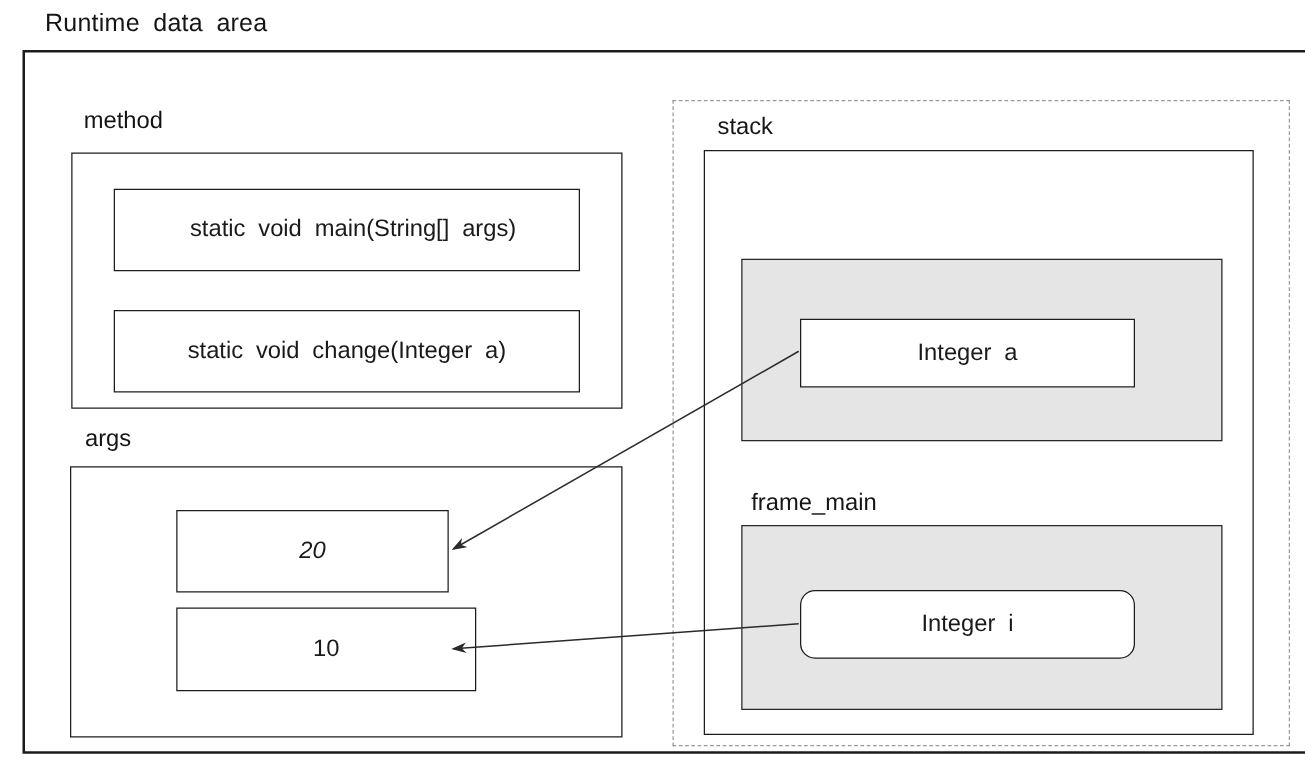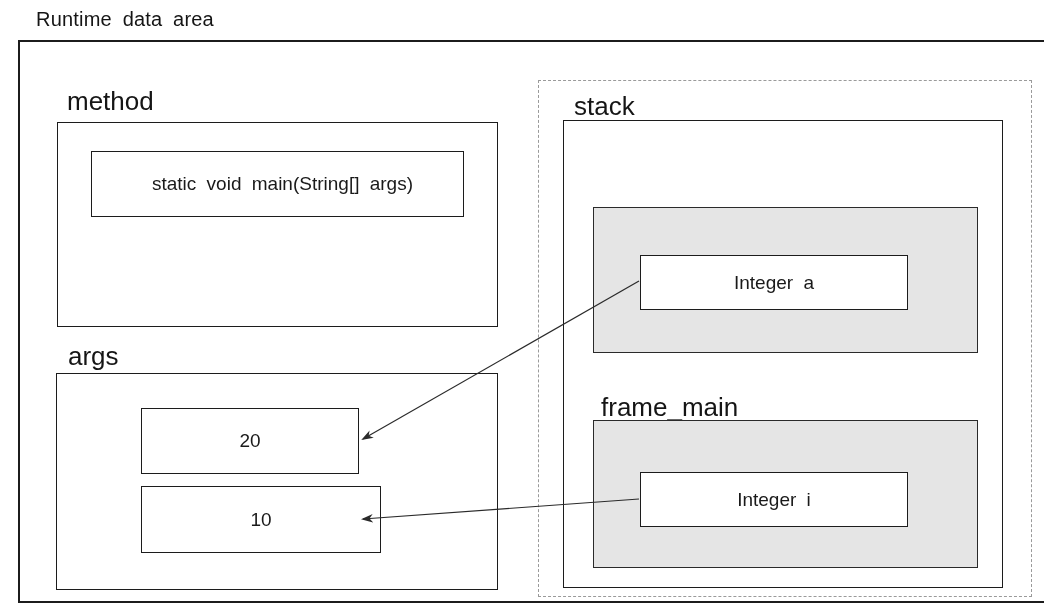--- a/index.html
+++ b/index.html
@@ -28,21 +28,21 @@
   }
 
   .outer-box {
     left: 7px; top: 40px;
     width: 1030px; height: 563px;
     border: 2px solid #1c1c1c;
     background: #ffffff;
   }
 
   .section-label {
-    font-size: 26px;
+    font-size: 19px;
     color: #151515;
     word-spacing: 4px;
     white-space: nowrap;
   }
 
   .solid-box {
     border: 1.5px solid #1c1c1c;
     background: #ffffff;
   }
 
@@ -55,21 +55,21 @@
     display: flex;
     align-items: center;
     justify-content: center;
     font-size: 19px;
     word-spacing: 5px;
     white-space: nowrap;
   }
 
   .method-cell-1 { left: 80px; top: 151px; width: 373px; height: 66px; padding-left: 10px; }
   .method-cell-2 { left: 80px; top: 248px; width: 373px; height: 66px; }
-  .heap-cell-1   { left: 130px; top: 408px; width: 218px; height: 66px; }
+  .heap-cell-1   { left: 130px; top: 408px; width: 218px; height: 66px; font-style: italic; }
   .heap-cell-2   { left: 130px; top: 486px; width: 240px; height: 67px; }
 
   .thread-label {
     left: 538px; top: 46px;
     font-size: 20px;
     color: #8f8f8f;
     word-spacing: 5px;
   }
   .thread-box {
     left: 527px; top: 80px;
@@ -82,21 +82,21 @@
     width: 440px; height: 468px;
   }
 
   .frame-fill {
     border: 1.2px solid #2a2a2a;
   }
   .frame-change-box { left: 582px; top: 207px; width: 385px; height: 146px; }
   .frame-main-box   { left: 582px; top: 420px; width: 385px; height: 148px; }
 
   .var-cell-a { left: 629px; top: 255px; width: 268px; height: 55px; text-align: right; }
-  .var-cell-i { left: 629px; top: 472px; width: 268px; height: 55px; }
+  .var-cell-i { left: 629px; top: 472px; width: 268px; height: 55px; border-radius: 12px; }
 
   .label-method { left: 56px;  top: 86px;  }
   .label-heap   { left: 57px;  top: 341px; }
   .label-stack  { left: 563px; top: 91px;  }
   .label-frame-change { left: 590px; top: 167px; }
   .label-frame-main   { left: 590px; top: 392px; }
 
   .arrow-layer {
     left: 0; top: 0;
     width: 1044px; height: 609px;
@@ -108,20 +108,21 @@
 
 <div class="stage">
 
   <div class="abs diagram-title">Runtime data area</div>
 
   <div class="abs outer-box"></div>
 
   <div class="abs section-label label-method">method</div>
   <div class="abs solid-box method-box"></div>
   <div class="abs cell method-cell-1">static void main(String[] args)</div>
+  <div class="abs cell method-cell-2">static void change(Integer a)</div>
 
   <div class="abs section-label label-heap">args</div>
   <div class="abs solid-box heap-box"></div>
   <div class="abs cell heap-cell-1">20</div>
   <div class="abs cell heap-cell-2">10</div>
 
   <div class="abs thread-box"></div>
 
   <div class="abs section-label label-stack">stack</div>
   <div class="abs solid-box stack-box"></div>

